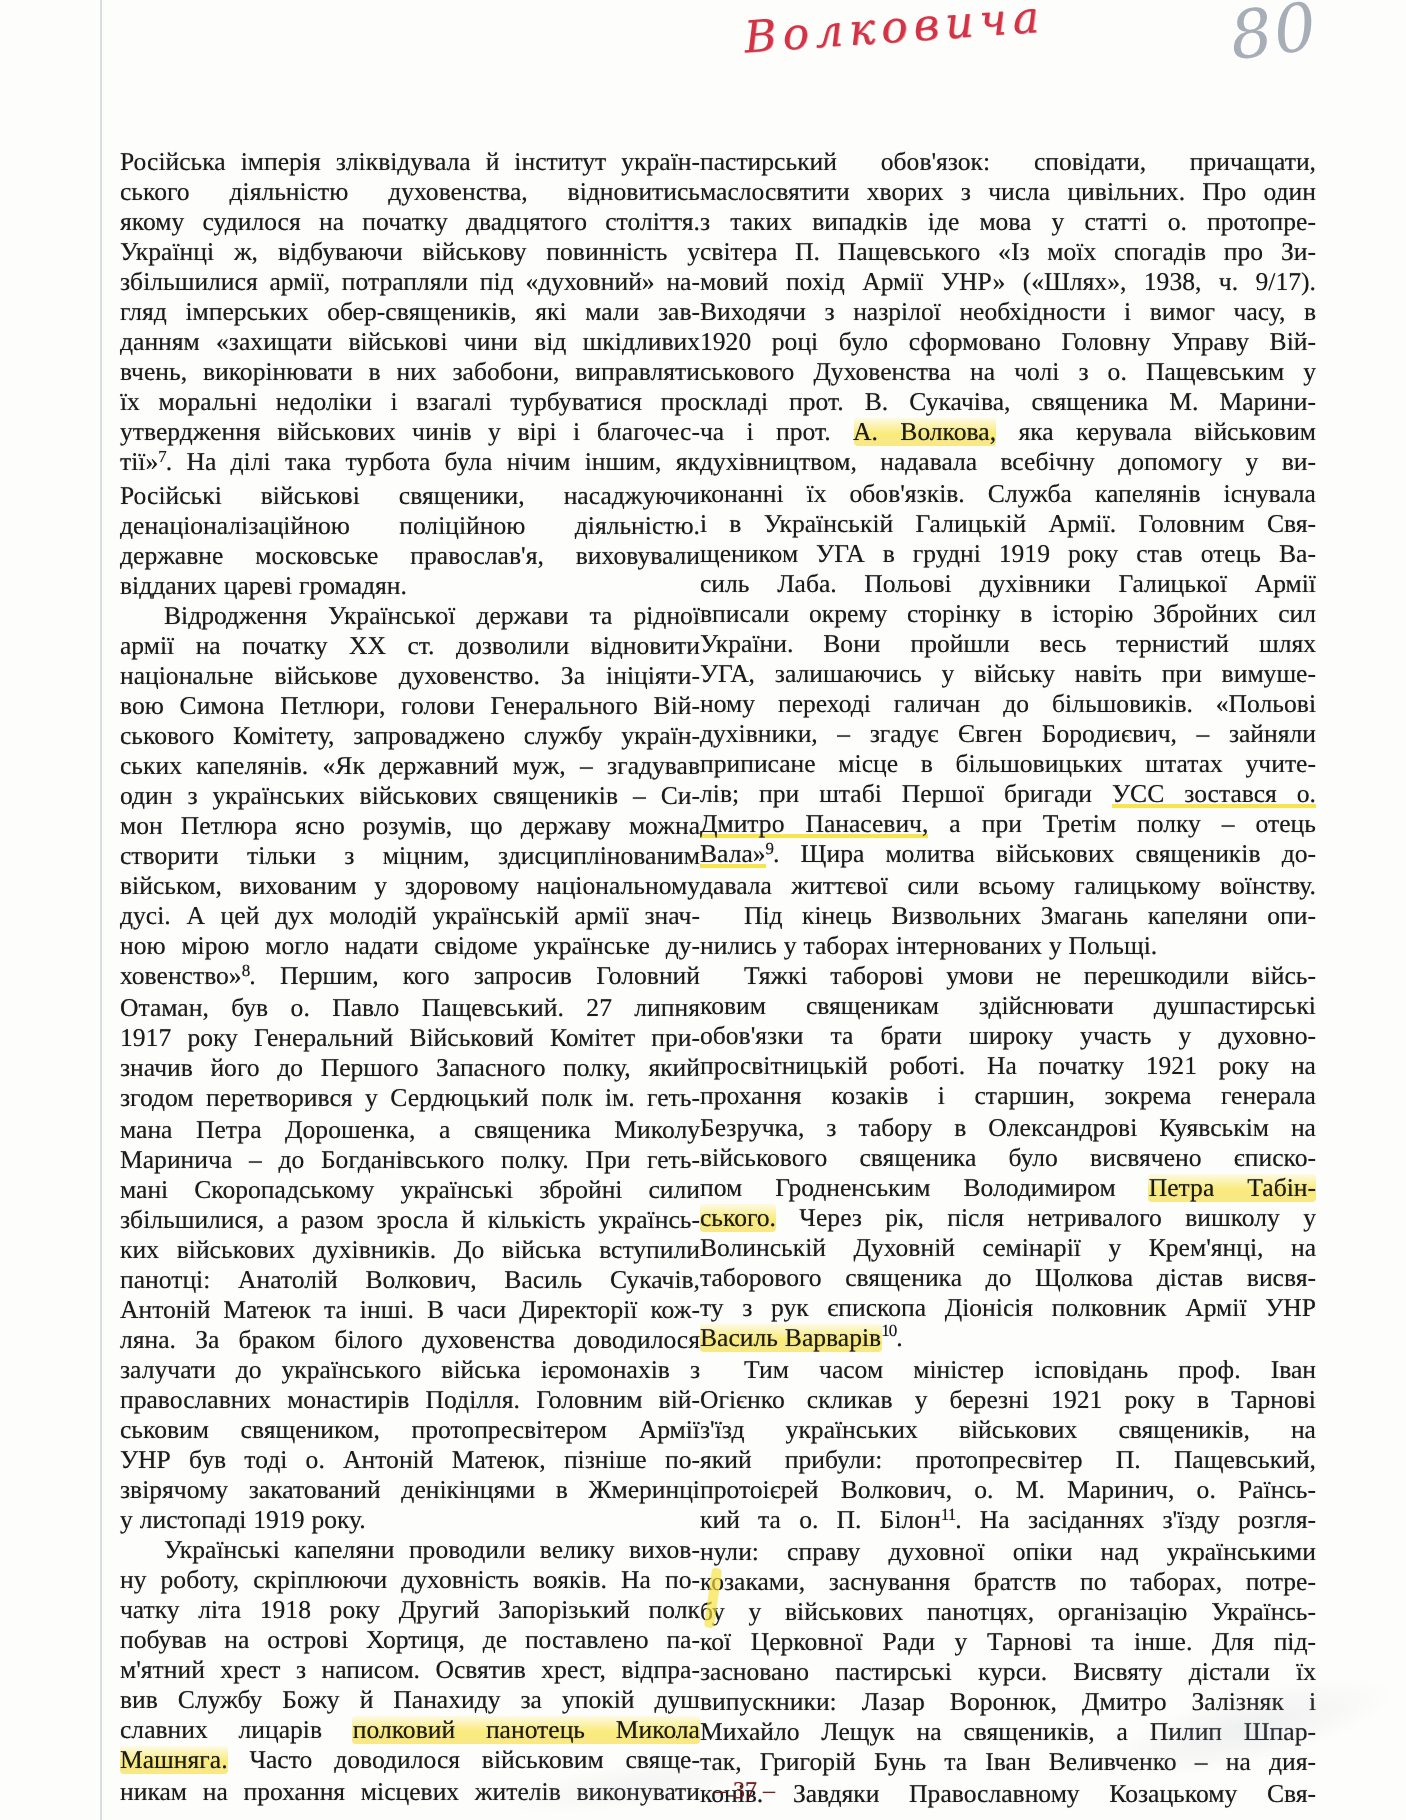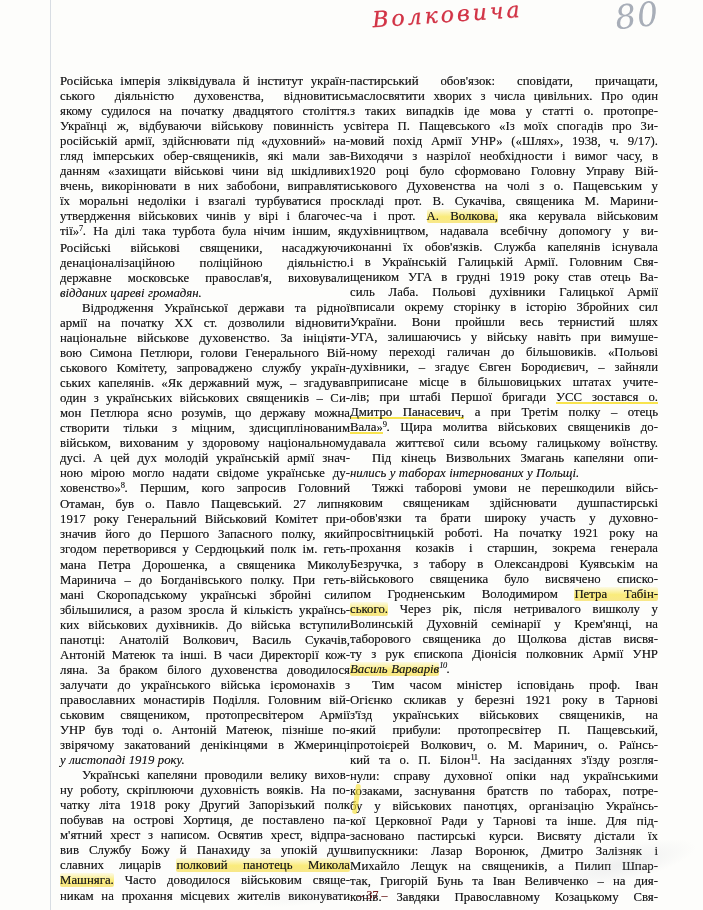--- a/index.html
+++ b/index.html
@@ -27,21 +27,21 @@
   .col-right { width: 308px; }
   .para { margin: 0; }
   .line {
     font-size: 12.8px;
     line-height: 15.05px;
     text-align: justify;
     text-align-last: justify;
     text-shadow: 0 0 0.4px rgba(10,10,10,0.55);
     word-spacing: 0.02em;
   }
-  .line.last { text-align-last: left; font-style: italic; }
+  .line.last { text-align-last: left; }
   .para.indent .line:first-child { text-indent: 22px; }
   .hl {
     background: linear-gradient(rgba(250,232,70,0.12), rgba(248,226,55,0.65) 55%, rgba(244,214,45,0.55));
     border-radius: 2px;
   }
   .ul {
     background-image: linear-gradient(rgba(248,226,52,0.9), rgba(244,214,45,0.75));
     background-size: 100% 4.5px;
     background-repeat: no-repeat;
     background-position: 0 12.2px;
@@ -107,21 +107,21 @@
   <div class="annot-name">Волковича</div>
   <div class="annot-80">80</div>
 
   <div class="content">
     <div class="col">
         <div class="para">
           <div class="line">Російська імперія зліквідувала й інститут україн-</div>
           <div class="line">ського діяльністю духовенства, відновитись</div>
           <div class="line">якому судилося на початку двадцятого століття.</div>
           <div class="line">Українці ж, відбуваючи військову повинність у</div>
-          <div class="line">російській армії, здійснювати під «духовний» на-</div>
+          <div class="line">збільшилися армії, потрапляли під «духовний» на-</div>
           <div class="line">гляд імперських обер-священиків, які мали зав-</div>
           <div class="line">данням «захищати військові чини від шкідливих</div>
           <div class="line">вчень, викорінювати в них забобони, виправляти</div>
           <div class="line">їх моральні недоліки і взагалі турбуватися про</div>
           <div class="line">утвердження військових чинів у вірі і благочес-</div>
           <div class="line">тії»<span class="sup">7</span>. На ділі така турбота була нічим іншим, як</div>
           <div class="line">Російські військові священики, насаджуючи</div>
           <div class="line">денаціоналізаційною поліційною діяльністю.</div>
           <div class="line">державне московське православ'я, виховували</div>
           <div class="line last">відданих цареві громадян.</div>

